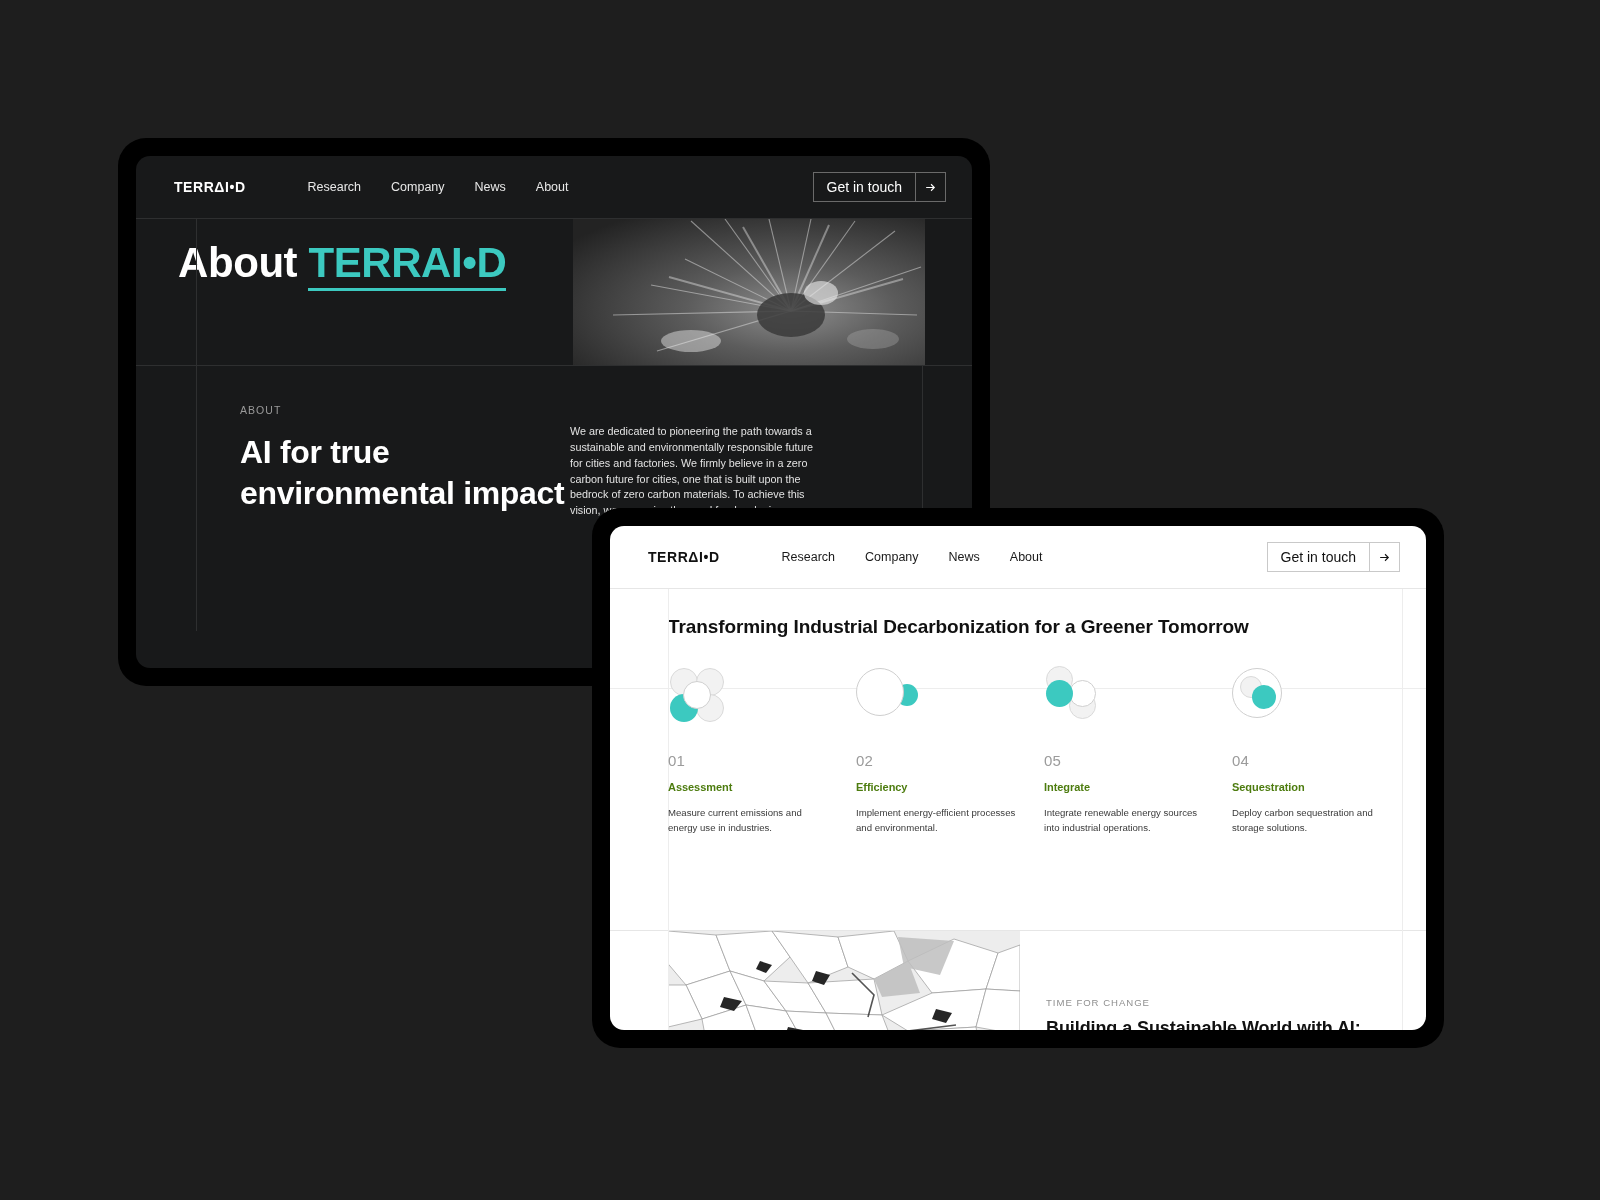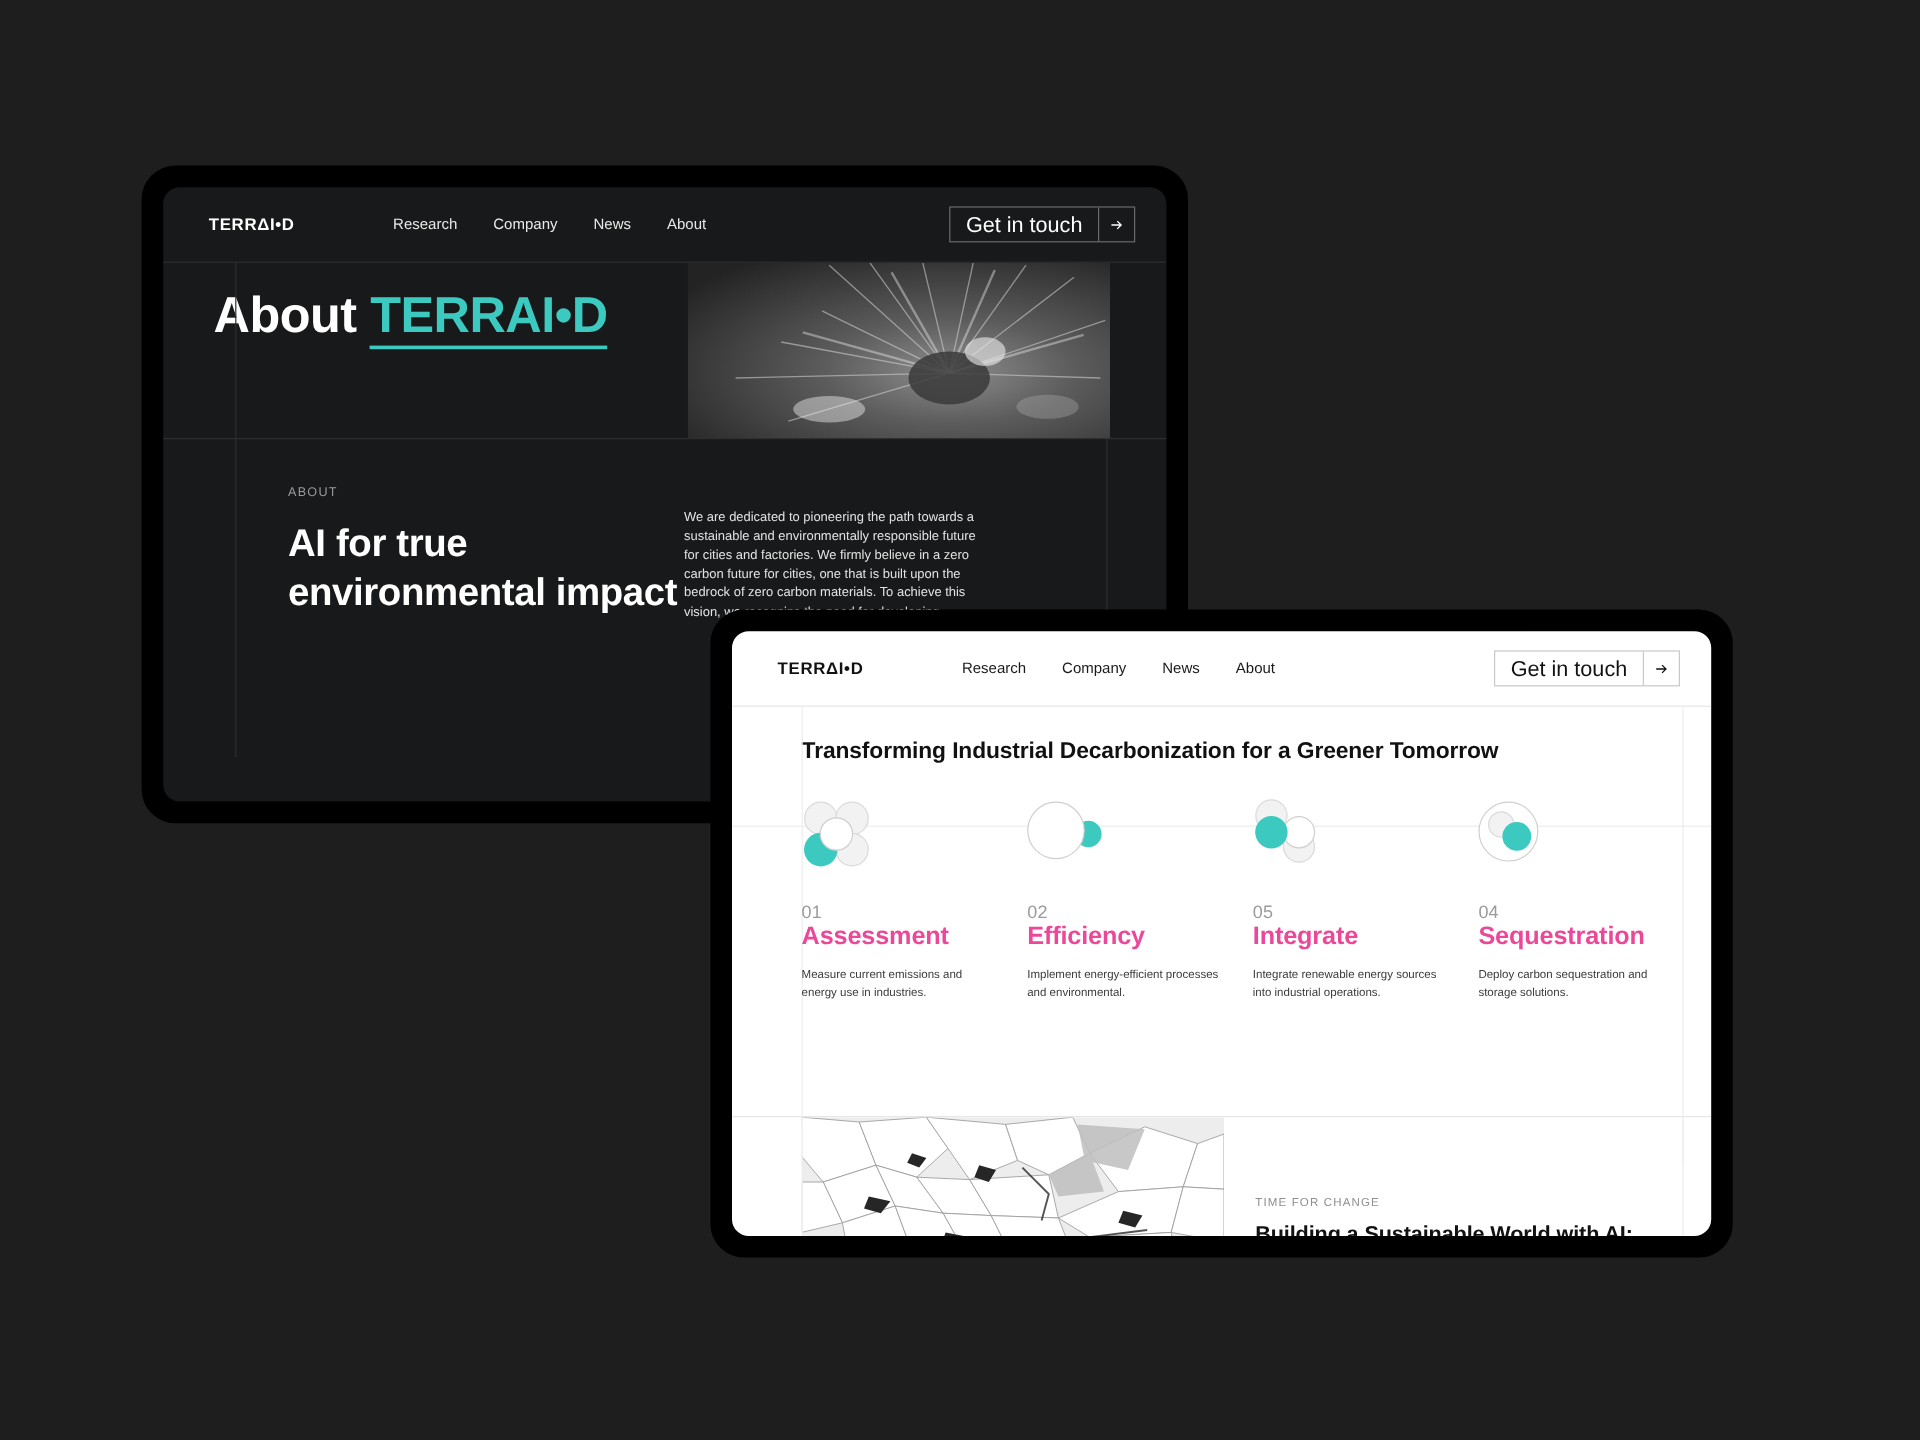--- a/index.html
+++ b/index.html
@@ -35,35 +35,35 @@
     height: 62px;
     padding: 0 26px 0 38px;
     position: relative;
   }
   .logo {
     font-size: 14px; font-weight: 700; letter-spacing: .04em;
     white-space: nowrap;
   }
   .dark .logo  { color: #fff; }
   .light .logo { color: #111; }
-  .navlinks { display: flex; gap: 30px; margin-left: 82px; }
+  .navlinks { display: flex; gap: 30px; margin-left: 62px; }
   .navlinks a { font-size: 12.5px; text-decoration: none; white-space: nowrap; }
   .dark .navlinks a  { color: #e8e8e8; }
   .light .navlinks a { color: #1a1a1a; }
   .cta {
     margin-left: auto;
     display: flex; align-items: stretch;
     height: 30px;
     border: 1px solid;
   }
   .dark .cta  { border-color: #6a6a6a; }
   .light .cta { border-color: #c9c9c9; }
   .cta .label {
     display: flex; align-items: center;
-    padding: 0 13px; font-size: 18px; white-space: nowrap; text-align: center;
+    padding: 0 13px; font-size: 14px; white-space: nowrap; text-align: center;
   }
   .cta .arrow {
     width: 30px; display: flex; align-items: center; justify-content: center;
     border-left: 1px solid;
   }
   .dark .cta .label { color: #fff; }
   .dark .cta .arrow { border-color: #6a6a6a; }
   .light .cta .label { color: #111; }
   .light .cta .arrow { border-color: #c9c9c9; }
   .cta .arrow svg { width: 13px; height: 13px; }
@@ -130,22 +130,22 @@
     padding: 22px 0 0 58px;
     height: 290px;
   }
   .step { width: 188px; position: relative; }
   .step-icon { height: 76px; position: relative; }
   .step-num {
     font-size: 15px; color: #9b9b9b; font-weight: 400;
     margin-top: 14px; letter-spacing: .01em;
   }
   .step-title {
-    font-size: 21px; font-weight: 700; color: #ec4899;
-    letter-spacing: -.005em;
+    font-size: 11px; font-weight: 700; color: #4d7c0f;
+    margin-top: 12px; letter-spacing: -.005em;
   }
   .step-desc {
     font-size: 9.6px; line-height: 1.55; color: #3b3b3b;
     margin-top: 13px; width: 160px;
   }
   .steps-hline {
     position: absolute; left: 0; right: 0; top: 48px;
     border-top: 1px solid #ededed;
   }
   .bubble { position: absolute; border-radius: 50%; }

